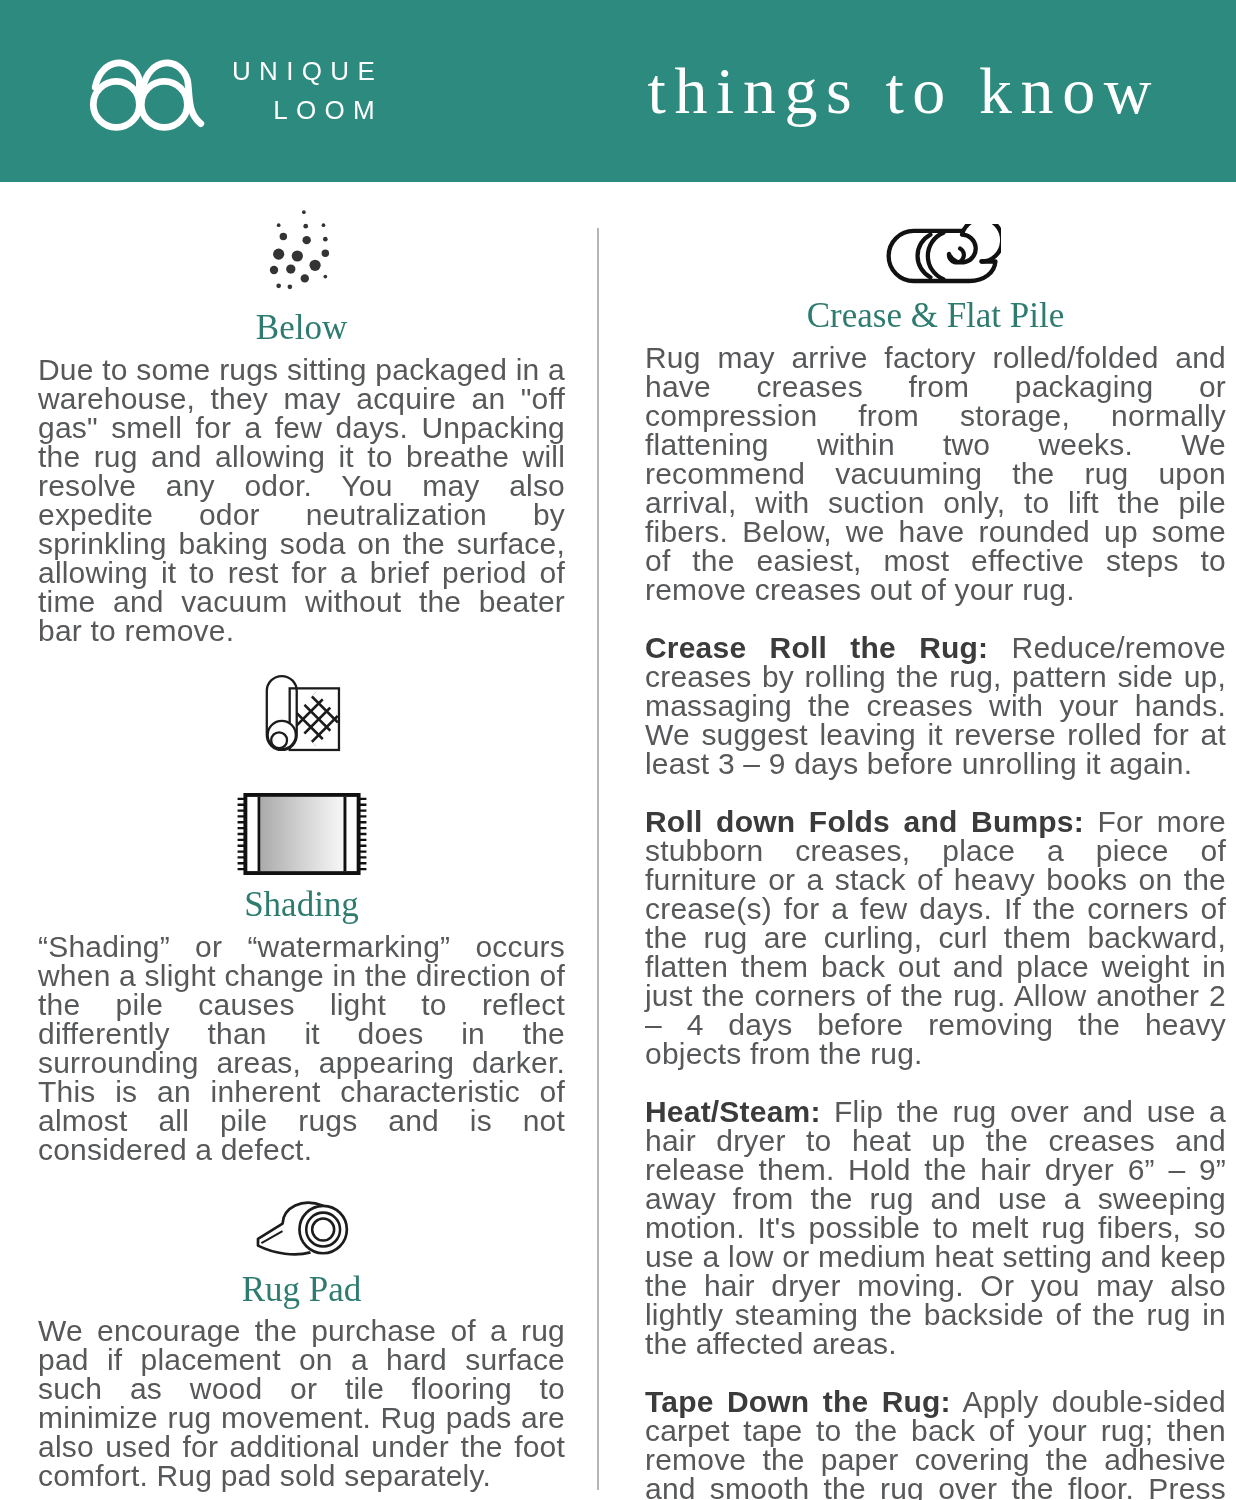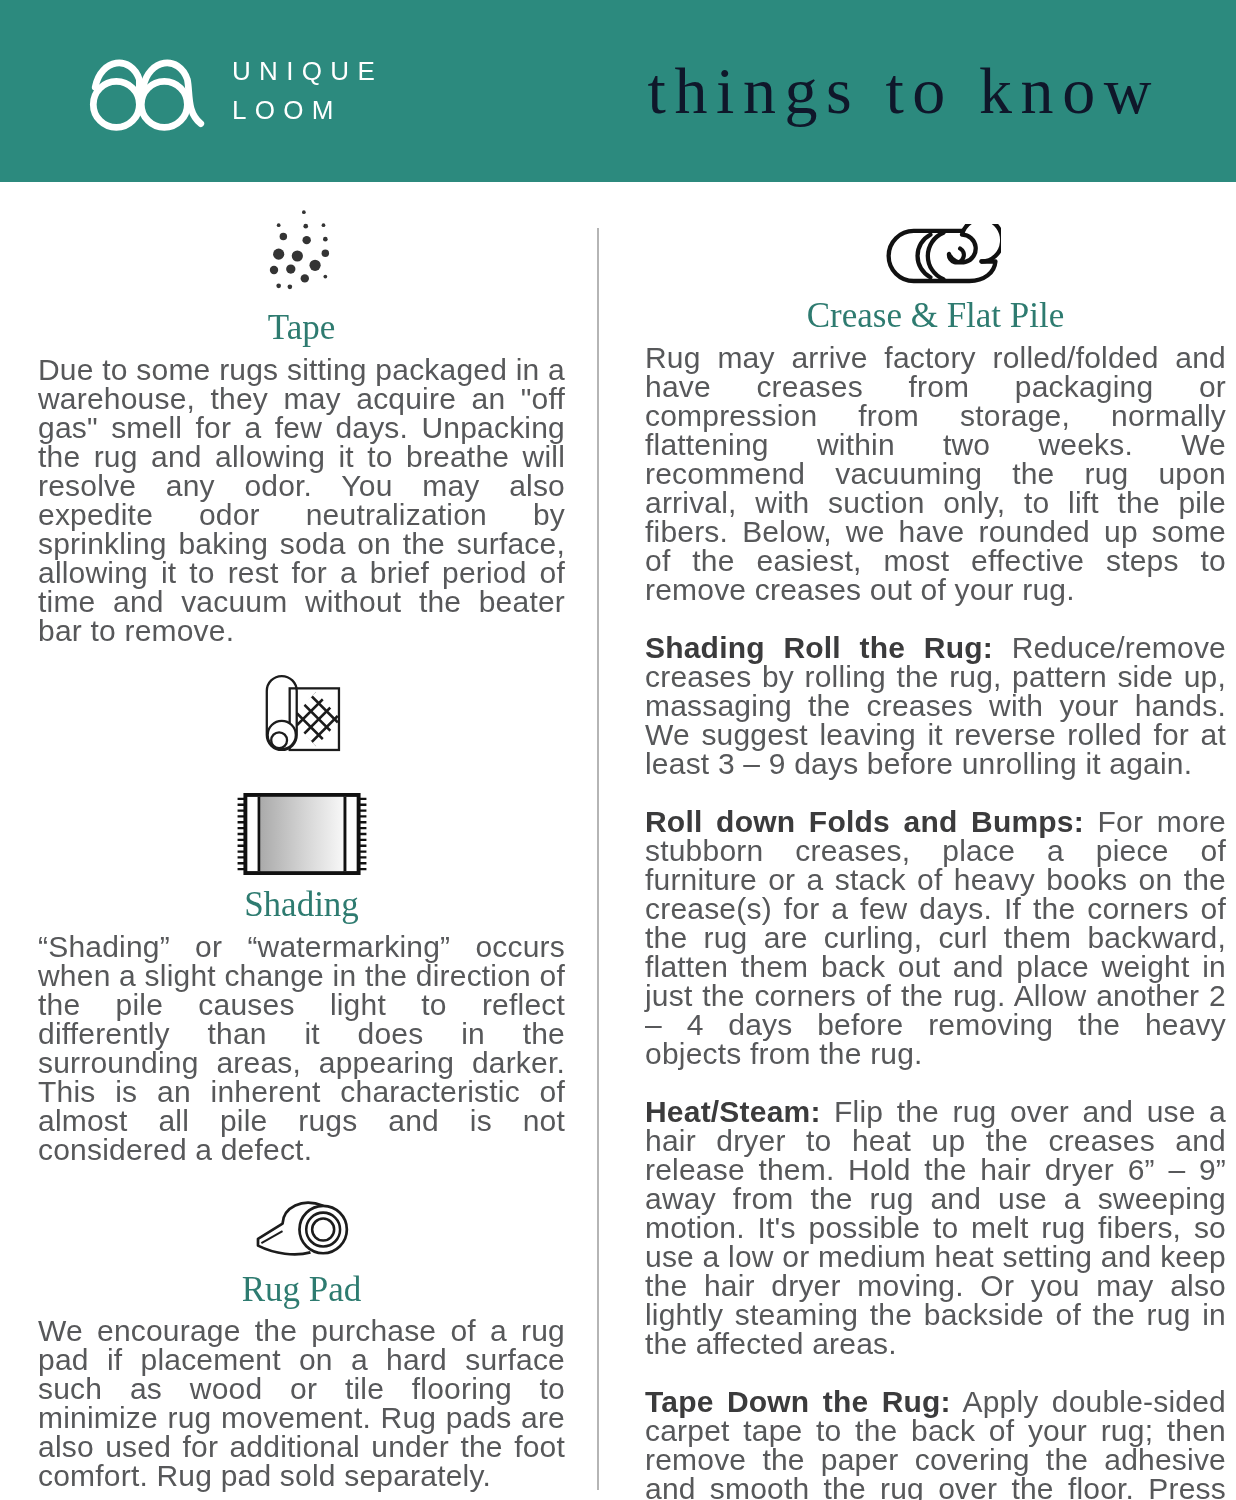--- a/index.html
+++ b/index.html
@@ -10,25 +10,25 @@
   }
   
   .banner {
     height:182px; background:#2c8a7e;
     display:flex; align-items:center;
   }
   .brand { display:flex; align-items:center; gap:20px; margin-left:84px; }
   .brand-logo svg { width:128px; height:96px; display:block; }
   .brand-text {
     color:#ffffff; font-size:26px; letter-spacing:0.32em;
-    line-height:1.5; text-align:left; font-weight:400;
+    line-height:1.5; text-align:right; font-weight:400;
   }
   .banner-title {
     font-family:"Liberation Serif", serif; font-weight:400;
-    color:#0f172a; font-size:66px; letter-spacing:0.13em;
+    color:#ffffff; font-size:66px; letter-spacing:0.13em;
     margin:0 76px 0 auto; white-space:nowrap;
   }
   
   .columns { display:flex; align-items:flex-start; }
   .col-left  { width:527px; margin-left:38px; }
   .divider   { width:2px; height:1262px; background:#b5b5b5; margin-left:32px; margin-top:46px; }
   .col-right { width:581px; margin-left:46px; }
   .section { text-align:center; }
   .icon-wrap { display:flex; justify-content:center; }
   .heading {
@@ -95,21 +95,21 @@
               <circle cx="5" cy="75" r="4.5"></circle>
                 <circle cx="23" cy="74" r="5"></circle>
               <circle cx="49" cy="70" r="6"></circle>
                 <circle cx="38" cy="84" r="4.5"></circle>
               <circle cx="60" cy="82" r="2"></circle>
                 <circle cx="10" cy="92" r="2.5"></circle>
               <circle cx="22" cy="93" r="2.5"></circle>
             </g>
           </svg>
         </div>
-        <h2 class="heading">Tape</h2>
+        <h2 class="heading">Below</h2>
         <p class="body-text">Due to some rugs sitting packaged in a warehouse, they may acquire an "off gas" smell for a few days. Unpacking the rug and allowing it to breathe will resolve any odor. You may also expedite odor neutralization by sprinkling baking soda on the surface, allowing it to rest for a brief period of time and vacuum without the beater bar to remove.</p>
       </section>
 
       <section class="section">
         <div class="icon-wrap m-thread">
           <svg width="88" height="88" viewBox="0 0 100 100" aria-hidden="true">
             <defs>
               <clipPath id="diamondClip">
                   <polygon points="66,26 94,57 66,88 38,57"></polygon>
                 </clipPath>
@@ -176,21 +176,21 @@
               <path d="M98,7 H46 A27,27 0 0 0 46,61 H106 C122,61 133,52 134,40 L119,40"></path>
               <path d="M119,40 A22,23 0 1 0 98,11 A15,15 0 1 1 84,32 A8,8 0 1 0 96,26"></path>
               <path d="M64,11 A26,26 0 0 0 64,57"></path>
               <path d="M78,9 A27,27 0 0 0 78,59"></path>
             </g>
           </svg>
         </div>
         <h2 class="heading">Crease &amp; Flat Pile</h2>
         <p class="body-text">Rug may arrive factory rolled/folded and have creases from packaging or compression from storage, normally flattening within two weeks. We recommend vacuuming the rug upon arrival, with suction only, to lift the pile fibers. Below, we have rounded up some of the easiest, most effective steps to remove creases out of your rug.</p>
 
-        <p class="body-text tip"><b>Shading Roll the Rug:</b> <span>Reduce/remove creases by rolling the rug, pattern side up, massaging the creases with your hands. We suggest leaving it reverse rolled for at least 3 – 9 days before unrolling it again.</span></p>
+        <p class="body-text tip"><b>Crease Roll the Rug:</b> <span>Reduce/remove creases by rolling the rug, pattern side up, massaging the creases with your hands. We suggest leaving it reverse rolled for at least 3 – 9 days before unrolling it again.</span></p>
 
         <p class="body-text tip"><b>Roll down Folds and Bumps:</b> <span>For more stubborn creases, place a piece of furniture or a stack of heavy books on the crease(s) for a few days. If the corners of the rug are curling, curl them backward, flatten them back out and place weight in just the corners of the rug. Allow another 2 – 4 days before removing the heavy objects from the rug.</span></p>
 
         <p class="body-text tip"><b>Heat/Steam:</b> <span>Flip the rug over and use a hair dryer to heat up the creases and release them. Hold the hair dryer 6” – 9” away from the rug and use a sweeping motion. It's possible to melt rug fibers, so use a low or medium heat setting and keep the hair dryer moving. Or you may also lightly steaming the backside of the rug in the affected areas.</span></p>
 
         <p class="body-text tip"><b>Tape Down the Rug:</b> <span>Apply double-sided carpet tape to the back of your rug; then remove the paper covering the adhesive and smooth the rug over the floor. Press the tape down firmly, smoothing it as you go. Carpet tape works on hard floors and on existing wall-to-wall carpet, holding your rug in place. If you have laminate flooring, purchase a less adhesive double-sided tape to prevent the laminate from buckling or otherwise being damaged.</span></p>
       </section>
 
     </div>
   </div>

